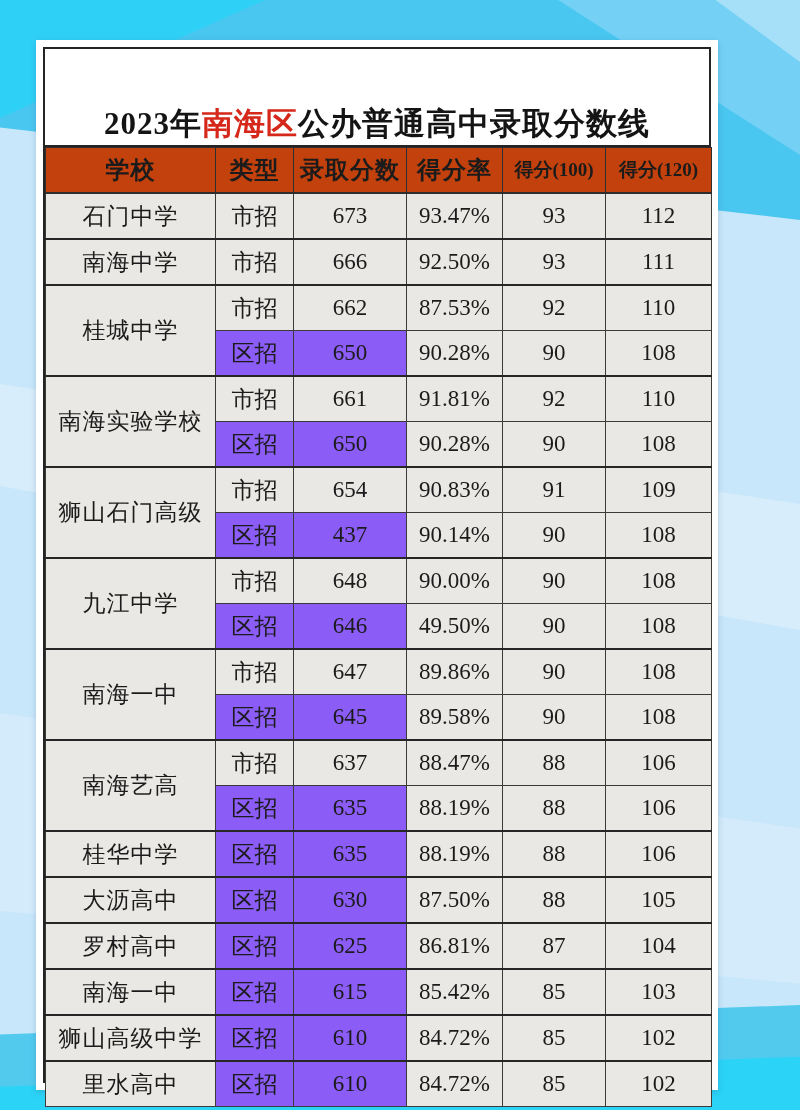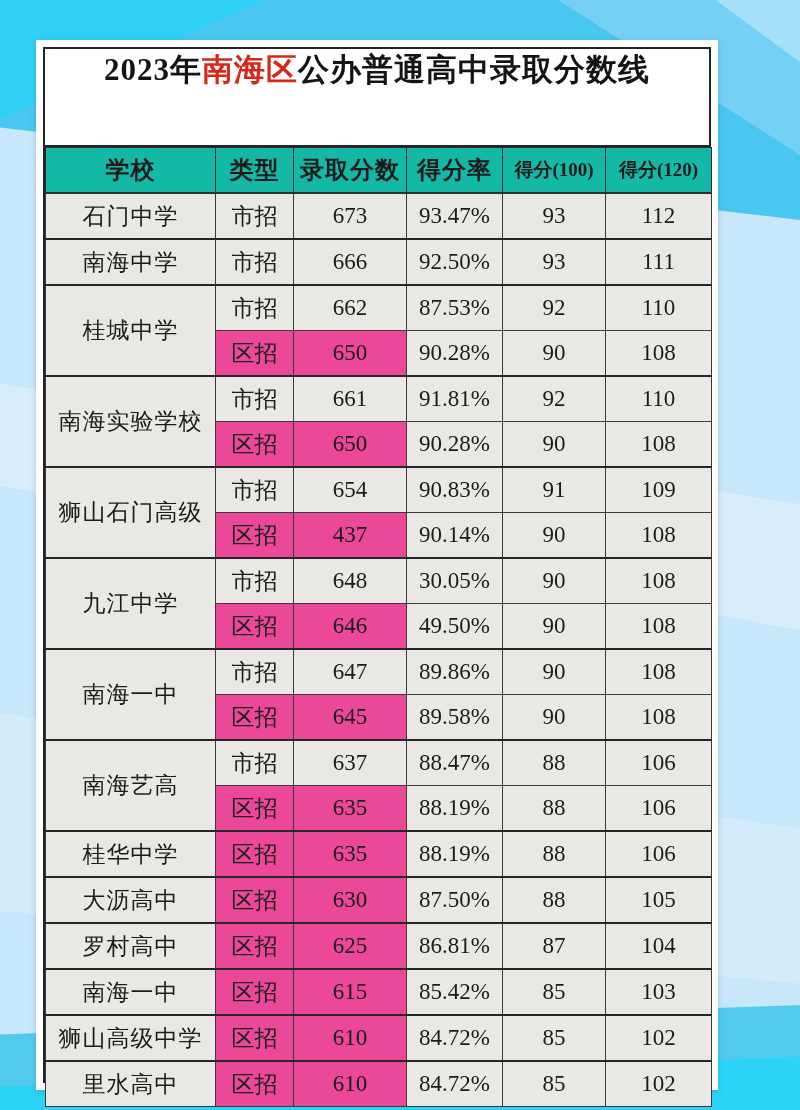--- a/index.html
+++ b/index.html
@@ -42,21 +42,21 @@
   }
   .frame {
     width: 100%; height: 100%;
     box-sizing: border-box;
     border: 2.5px solid #242424;
   }
 
   .title-block {
     height: 96px;
     display: flex;
-    align-items: flex-start;
+    align-items: flex-end;
     justify-content: center;
     border-bottom: 2.2px solid #242424;
     background: #ffffff;
   }
   .title-block .t {
     font-size: 31px;
     font-weight: bold;
     color: #141414;
     letter-spacing: 1px;
     white-space: nowrap;
@@ -71,39 +71,39 @@
   .score-table th, .score-table td {
     text-align: center;
     vertical-align: middle;
     padding: 0;
     color: #1b1b1b;
     overflow: hidden;
     white-space: nowrap;
   }
   .score-table th {
     height: 44px;
-    background: #14b8a6;
+    background: #c2410c;
     font-size: 24px;
     font-weight: bold;
     letter-spacing: 1px;
     border: 1.6px solid #2e2e2e;
     border-bottom-width: 2.2px;
   }
   .score-table th.small { font-size: 19px; letter-spacing: 0; text-align: center; }
   .score-table td {
     height: 44px;
     background: #eae8e5;
     font-size: 23px;
     border: 1.6px solid #3a3a3a;
     border-top-width: 1px;
     border-bottom-width: 1px;
   }
   .score-table tr.group-start td { border-top: 2.2px solid #262626; }
   .score-table td.school-cell { letter-spacing: 1px; font-family: Liberation Serif, serif; }
-  .score-table td.white-cell { background: #ec4899; }
+  .score-table td.white-cell { background: #8b5cf6; }
 </style>
 </head>
 <body>
 
 <div class="bg bg-top"></div>
 <div class="bg bg-top-left"></div>
 <div class="bg bg-top-right"></div>
 <div class="bg bg-top-corner"></div>
 <div class="bg bg-streak1"></div>
 <div class="bg bg-streak2"></div>
@@ -197,21 +197,21 @@
             <td class="white-cell">区招</td>
             <td class="white-cell">437</td>
             <td>90.14%</td>
             <td>90</td>
             <td>108</td>
           </tr>
           <tr class="group-start">
             <td class="school-cell" rowspan="2">九江中学</td>
             <td>市招</td>
             <td>648</td>
-            <td>30.05%</td>
+            <td>90.00%</td>
             <td>90</td>
             <td>108</td>
           </tr>
           <tr>
             <td class="white-cell">区招</td>
             <td class="white-cell">646</td>
             <td>49.50%</td>
             <td>90</td>
             <td>108</td>
           </tr>

